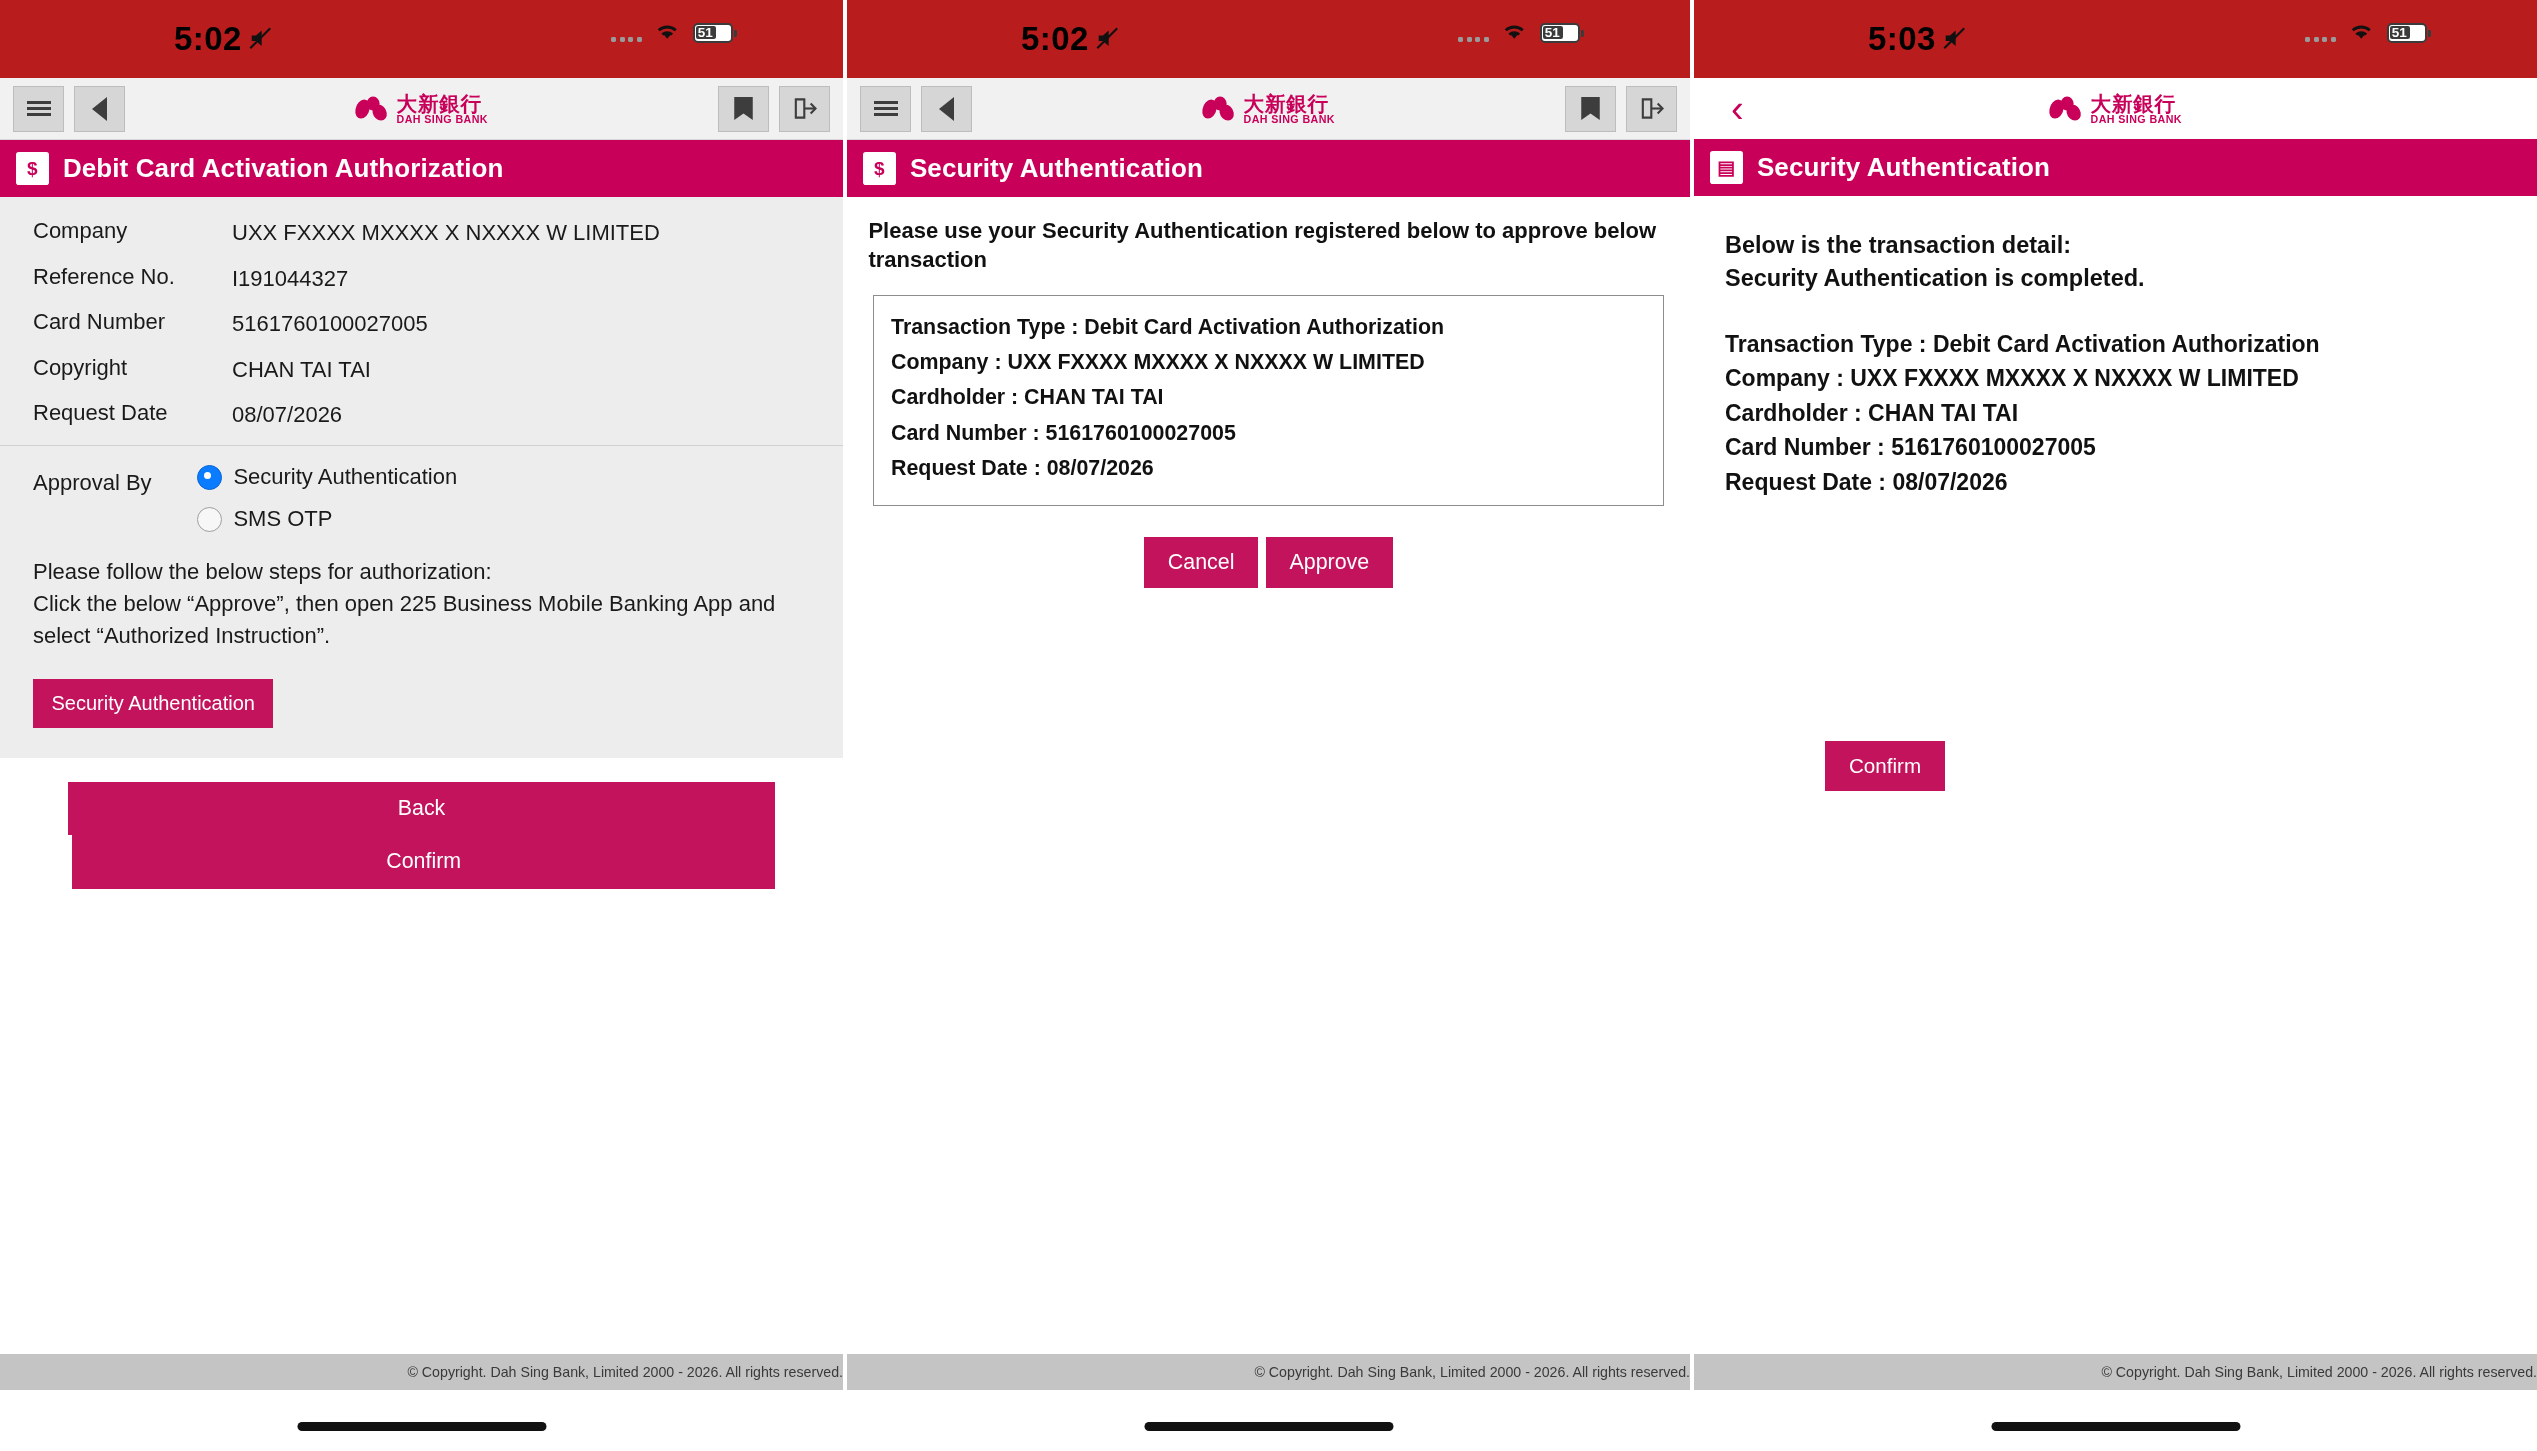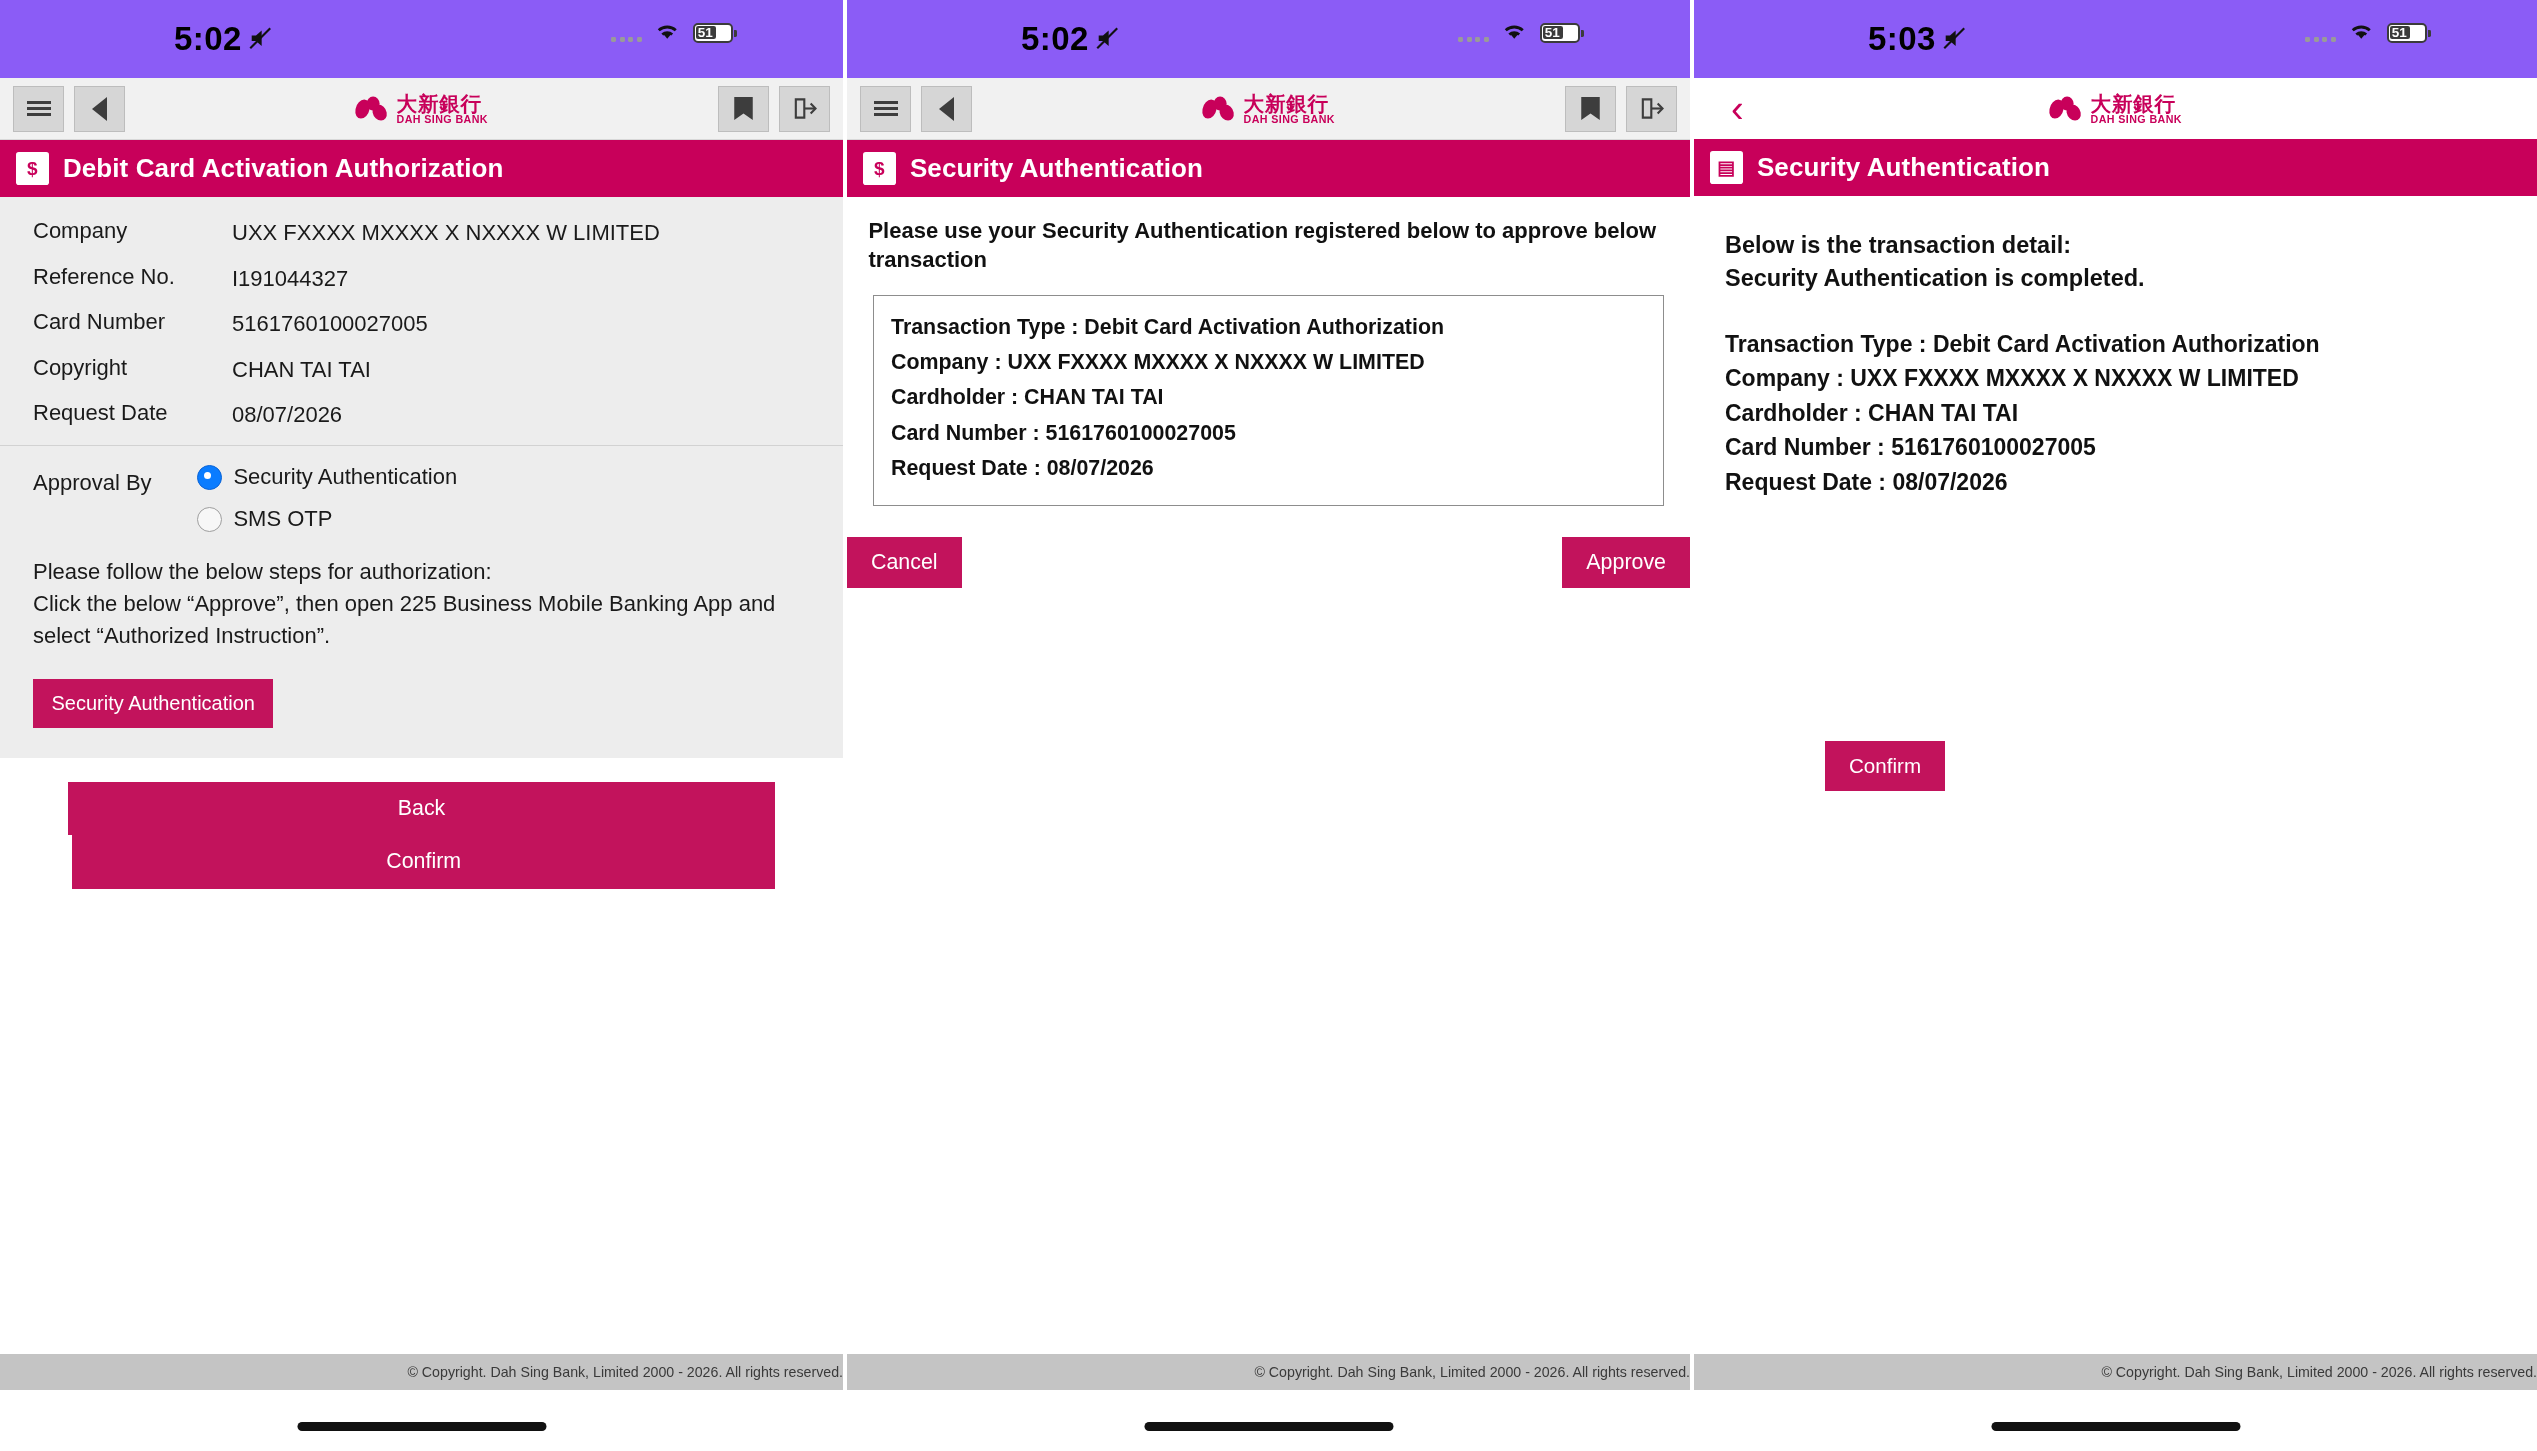--- a/index.html
+++ b/index.html
@@ -12,21 +12,21 @@
     position: relative;
     width: 2538px;
     height: 1451px;
     background: #ffffff;
     overflow: hidden;
   }
   .phone {
     position: absolute;
     top: 0;
     height: 1451px;
-    background: #8b5cf6;
+    background: #b91c1c;
   }
   .phone-1 { left: 0px;    width: 843px; }
   .phone-2 { left: 847px; width: 843px; }
   .phone-3 { left: 1694px; width: 843px; }
 
   
   .status-bar {
     position: relative;
     height: 78px;
     width: 100%;
@@ -353,21 +353,21 @@
   }
   .tx-box div {
     font-size: 21.4px;
     font-weight: bold;
     color: #111;
     line-height: 1.45;
     margin-bottom: 4.3px;
   }
   .tx-actions {
     display: flex;
-    justify-content: space-between;
+    justify-content: center;
     gap: 7.1px;
     margin-top: 31px;
   }
   .tx-actions .btn-magenta {
     font-size: 21.4px;
     padding: 13px 24px;
   }
 
   
   .done-body { padding: 33px 31px 0 31px; }

